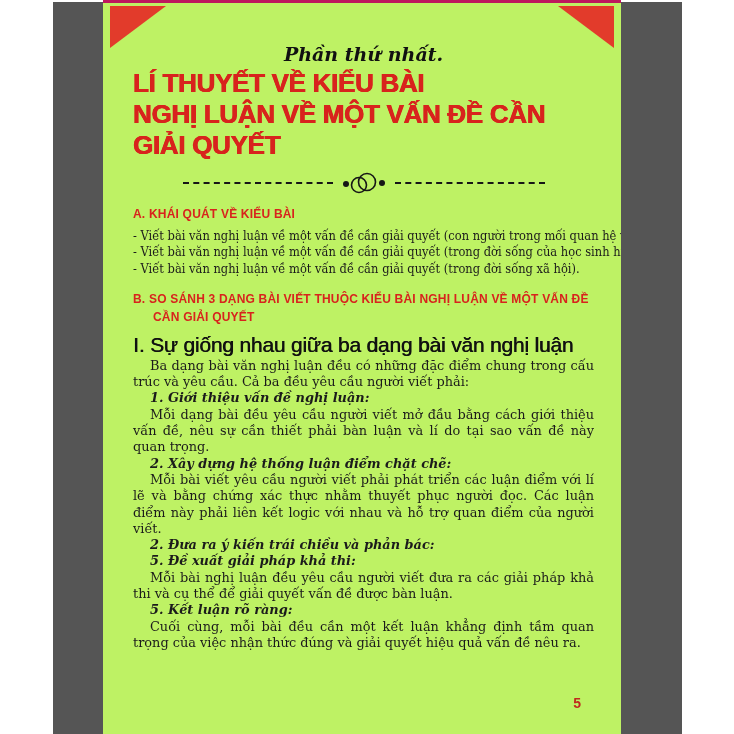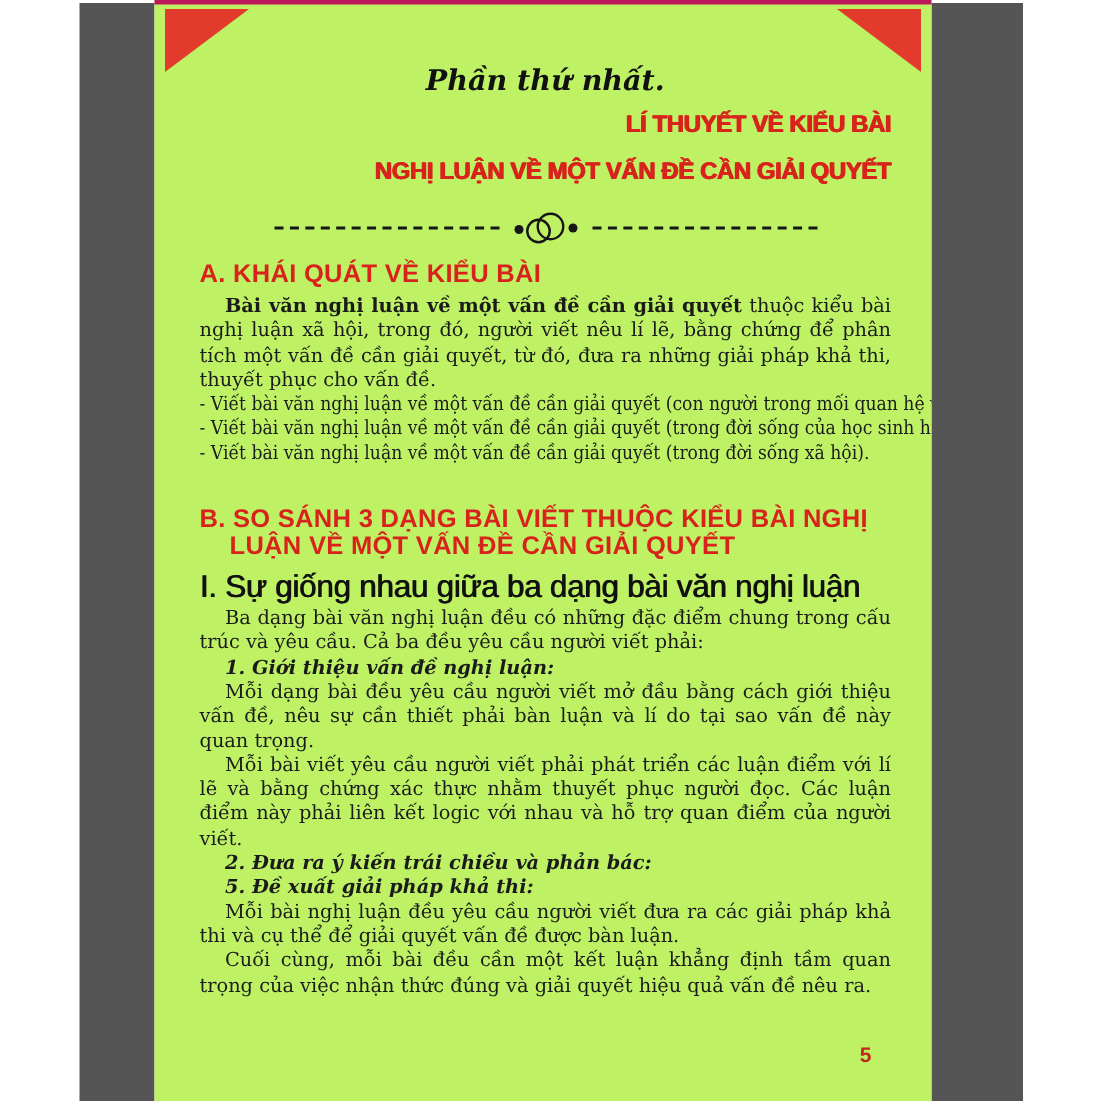--- a/index.html
+++ b/index.html
@@ -9,27 +9,27 @@
   .strip.left{left:53px;width:50px;}
   .strip.right{left:621px;width:61px;}
   .page{position:absolute;left:103px;top:0;width:518px;height:734px;box-sizing:border-box;
         background:#bef264;border-top:3px solid #be185d;overflow:hidden;}
   .wedge{position:absolute;top:3px;width:56px;height:42px;background:#e23b2b;}
   .wedge.wl{left:7px;clip-path:polygon(0 0,100% 0,0 100%);}
   .wedge.wr{right:7px;clip-path:polygon(0 0,100% 0,100% 100%);}
   .content{position:relative;padding:40px 27px 0 30px;color:#1b1b1b;}
   .part-label{text-align:center;font-family:"DejaVu Serif","Liberation Serif",serif;
               font-style:italic;font-weight:700;font-size:19px;color:#111111;}
-  .title{text-align:right;color:#d8231d;font-weight:800;font-size:16px;line-height:31px;
+  .title{text-align:left;color:#d8231d;font-weight:800;font-size:26px;line-height:31px;
          letter-spacing:-0.3px;margin-top:3px;
          text-shadow:0.5px 0 0 currentColor,-0.3px 0 0 currentColor;}
   .divider{display:flex;align-items:center;justify-content:center;margin:10px 0 10px;}
   .divider .dash{width:150px;border-top:2.5px dashed #161616;}
   .divider .orn{margin:0 4px;display:block;}
-  h2.section{color:#d8231d;font-size:17px;font-weight:800;letter-spacing:0.2px;
+  h2.section{color:#d8231d;font-size:12px;font-weight:800;letter-spacing:0.2px;
              margin:8px 0 5px;padding-left:20px;text-indent:-20px;line-height:18px;}
   h3.sub{color:#111111;font-size:21px;font-weight:400;letter-spacing:-0.2px;
          margin:10px 0 5px;line-height:17px;
          text-shadow:0.6px 0 0 currentColor;}
   .para,.lead,.item-title,.bullet{font-family:"DejaVu Serif","Liberation Serif",serif;
          font-size:12.9px;line-height:16.3px;margin:0;text-align:justify;}
   .para{text-indent:17px;}
   .lead{font-weight:700;text-indent:17px;}
   .item-title{font-weight:700;text-indent:17px;font-style:italic;}
   .bullet{white-space:nowrap;transform:scaleX(0.89);transform-origin:left center;text-align:left;}
@@ -60,41 +60,42 @@
           <circle cx="9" cy="13" r="3" fill="#161616"></circle>
           <circle cx="22" cy="14" r="7.5" fill="none" stroke="#161616" stroke-width="1.6"></circle>
           <circle cx="30" cy="11" r="8.5" fill="none" stroke="#161616" stroke-width="1.6"></circle>
           <circle cx="45" cy="12" r="3" fill="#161616"></circle>
         </svg>
         <span class="dash"></span>
       </div>
 
       <h2 class="section">A. KHÁI QUÁT VỀ KIỂU BÀI</h2>
 
-      <p class="para"><b>Bài văn nghị luận về một vấn đề cần giải quyết</b><span> thuộc kiểu bài nghị luận xã hội, trong đó, người viết nêu lí lẽ, bằng chứng để phân tích một vấn đề cần giải quyết, từ đó, đưa ra những giải pháp khả thi, thuyết phục cho vấn đề.</span></p>
 
 
       <p class="bullet">- Viết bài văn nghị luận về một vấn đề cần giải quyết (con người trong mối quan hệ với tự nhiên).</p>
       <p class="bullet">- Viết bài văn nghị luận về một vấn đề cần giải quyết (trong đời sống của học sinh hiện nay).</p>
       <p class="bullet">- Viết bài văn nghị luận về một vấn đề cần giải quyết (trong đời sống xã hội).</p>
 
-      <h2 class="section" style="margin-top:26px;">B. SO SÁNH 3 DẠNG BÀI VIẾT THUỘC KIỂU BÀI NGHỊ LUẬN VỀ MỘT VẤN ĐỀ CẦN GIẢI QUYẾT</h2>
+      <h2 class="section" style="margin-top:13px;">B. SO SÁNH 3 DẠNG BÀI VIẾT THUỘC KIỂU BÀI NGHỊ LUẬN VỀ MỘT VẤN ĐỀ CẦN GIẢI QUYẾT</h2>
 
       <h3 class="sub">I. Sự giống nhau giữa ba dạng bài văn nghị luận</h3>
       <p class="para">Ba dạng bài văn nghị luận đều có những đặc điểm chung trong cấu trúc và yêu cầu. Cả ba đều yêu cầu người viết phải:</p>
 
       <p class="item-title">1. Giới thiệu vấn đề nghị luận:</p>
       <p class="para">Mỗi dạng bài đều yêu cầu người viết mở đầu bằng cách giới thiệu vấn đề, nêu sự cần thiết phải bàn luận và lí do tại sao vấn đề này quan trọng.</p>
 
+      <p class="item-title">2. Xây dựng hệ thống luận điểm chặt chẽ:</p>
       <p class="para">Mỗi bài viết yêu cầu người viết phải phát triển các luận điểm với lí lẽ và bằng chứng xác thực nhằm thuyết phục người đọc. Các luận điểm này phải liên kết logic với nhau và hỗ trợ quan điểm của người viết.</p>
 
       <p class="item-title">2. Đưa ra ý kiến trái chiều và phản bác:</p>
 
       <p class="item-title">5. Đề xuất giải pháp khả thi:</p>
       <p class="para">Mỗi bài nghị luận đều yêu cầu người viết đưa ra các giải pháp khả thi và cụ thể để giải quyết vấn đề được bàn luận.</p>
 
+      <p class="item-title">5. Kết luận rõ ràng:</p>
       <p class="para">Cuối cùng, mỗi bài đều cần một kết luận khẳng định tầm quan trọng của việc nhận thức đúng và giải quyết hiệu quả vấn đề nêu ra.</p>
 
     </div>
 
     <div class="pagenum">5</div>
   </div>
 </div>
 
 </body></html>

